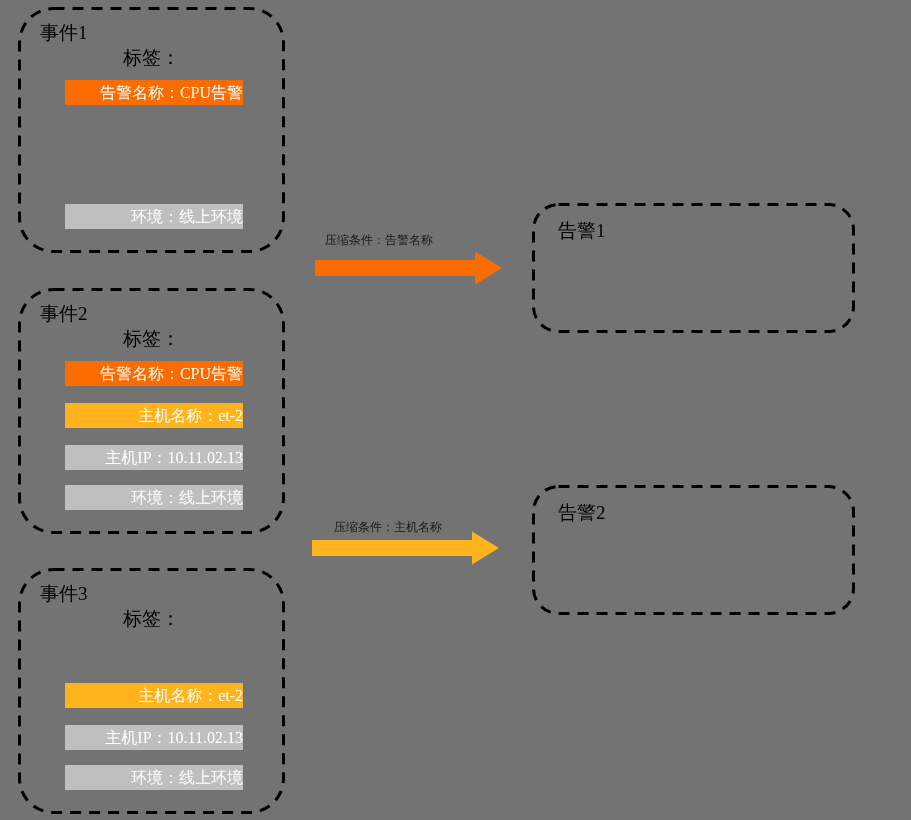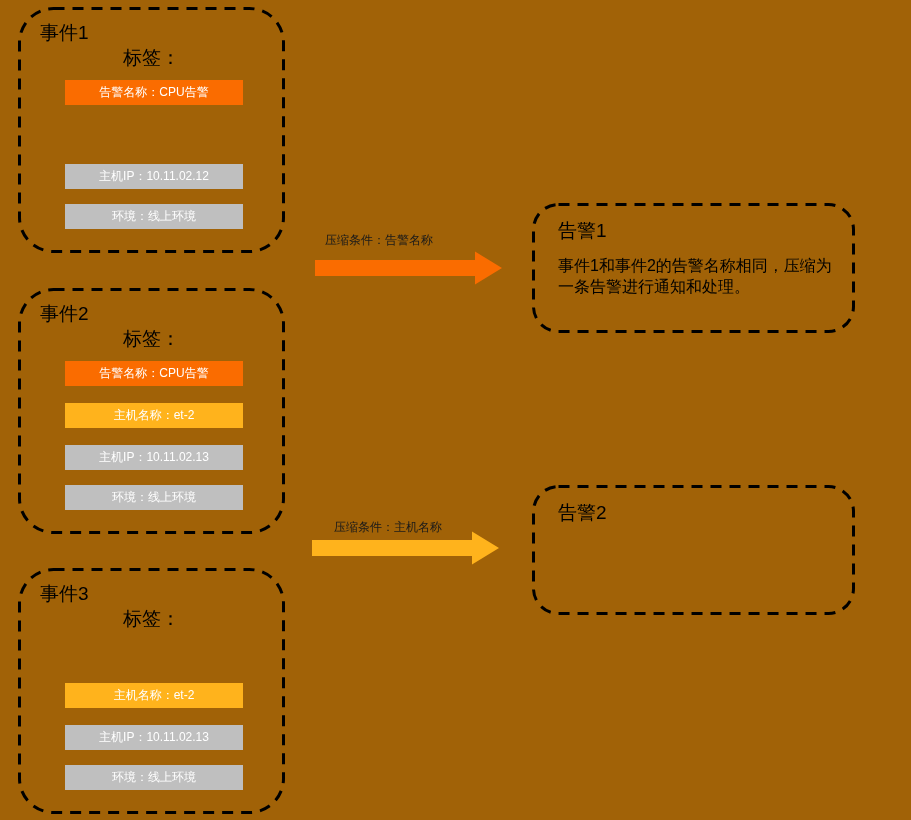--- a/index.html
+++ b/index.html
@@ -1,34 +1,34 @@
 <!DOCTYPE html>
 <html><head>
 <meta charset="utf-8">
 <style>
   html,body { margin:0; padding:0; background:#fff; }
   .canvas {
-    position:relative; width:911px; height:820px; background:#a16207;
-    font-family:Liberation Sans, sans-serif; color:#000; overflow:hidden;
+    position:relative; width:911px; height:820px; background:#737373;
+    font-family:Liberation Serif, serif; color:#000; overflow:hidden;
   }
   .event-box, .alarm-box { position:absolute; }
   .event-box { left:18px; width:267px; height:246px; }
   .alarm-box { left:532px; width:323px; height:130px; }
   .border-svg { position:absolute; left:0; top:0; }
   .event-title {
     position:absolute; left:22px; top:16px; margin:0;
     font-size:19px; font-weight:400; line-height:1.1;
   }
   .tags-label {
     position:absolute; left:0; top:38px; width:100%;
     text-align:center; font-size:19px;
   }
   .tag {
     position:absolute; left:47px; width:178px; height:25px;
-    line-height:25px; text-align:center; color:#ffffff; font-size:12px;
+    line-height:25px; text-align:right; color:#ffffff; font-size:16px;
     white-space:nowrap; overflow:hidden;
   }
   .tag-1 { top:73px; } .tag-2 { top:115px; } .tag-3 { top:157px; } .tag-4 { top:197px; }
   .arrow-label {
     position:absolute; font-size:12px; color:#1a1a1a; white-space:nowrap;
   }
   .arrow-label.a1 { left:325px; top:232px; }
   .arrow-label.a2 { left:334px; top:511px;margin-top:8px; }
   .arrow-svg { position:absolute; }
   .arrow-svg.a1 { left:315px; top:251px; }
@@ -53,21 +53,20 @@
 
 <div class="canvas">
 
   <section class="event-box" style="top:7px">
     <svg class="border-svg" width="267" height="246">
       <rect x="1.5" y="1.5" width="264" height="243" rx="34" fill="none" stroke="#000000" stroke-width="3" stroke-dasharray="11 8"></rect>
     </svg>
     <h2 class="event-title">事件1</h2>
     <div class="tags-label">标签：</div>
     <div class="tag tag-1" style="background-color: rgb(250, 108, 0);">告警名称：CPU告警</div>
-    <div class="tag tag-3" style="background-color: rgb(191, 191, 191);">主机IP：10.11.02.12</div>
     <div class="tag tag-4" style="background-color: rgb(191, 191, 191);">环境：线上环境</div>
   </section>
 
   <section class="event-box" style="top:288px">
     <svg class="border-svg" width="267" height="246">
       <rect x="1.5" y="1.5" width="264" height="243" rx="34" fill="none" stroke="#000000" stroke-width="3" stroke-dasharray="11 8"></rect>
     </svg>
     <h2 class="event-title">事件2</h2>
     <div class="tags-label">标签：</div>
     <div class="tag tag-1" style="background-color: rgb(250, 108, 0);">告警名称：CPU告警</div>
@@ -95,21 +94,20 @@
   <div class="arrow-label a2">压缩条件：主机名称</div>
   <svg class="arrow-svg a2" width="187" height="34">
     <polygon points="0,9 160,9 160,0.5 187,17 160,33.5 160,25 0,25" fill="#FFB31C"></polygon>
   </svg>
 
   <section class="alarm-box a1">
     <svg class="border-svg" width="323" height="130">
       <rect x="1.5" y="1.5" width="320" height="127" rx="25" fill="none" stroke="#000000" stroke-width="3" stroke-dasharray="11 8"></rect>
     </svg>
     <h2 class="alarm-title">告警1</h2>
-    <p class="alarm-desc">事件1和事件2的告警名称相同，压缩为一条告警进行通知和处理。</p>
   </section>
 
   <section class="alarm-box a2">
     <svg class="border-svg" width="323" height="130">
       <rect x="1.5" y="1.5" width="320" height="127" rx="25" fill="none" stroke="#000000" stroke-width="3" stroke-dasharray="11 8"></rect>
     </svg>
     <h2 class="alarm-title">告警2</h2>
   </section>
 
 

